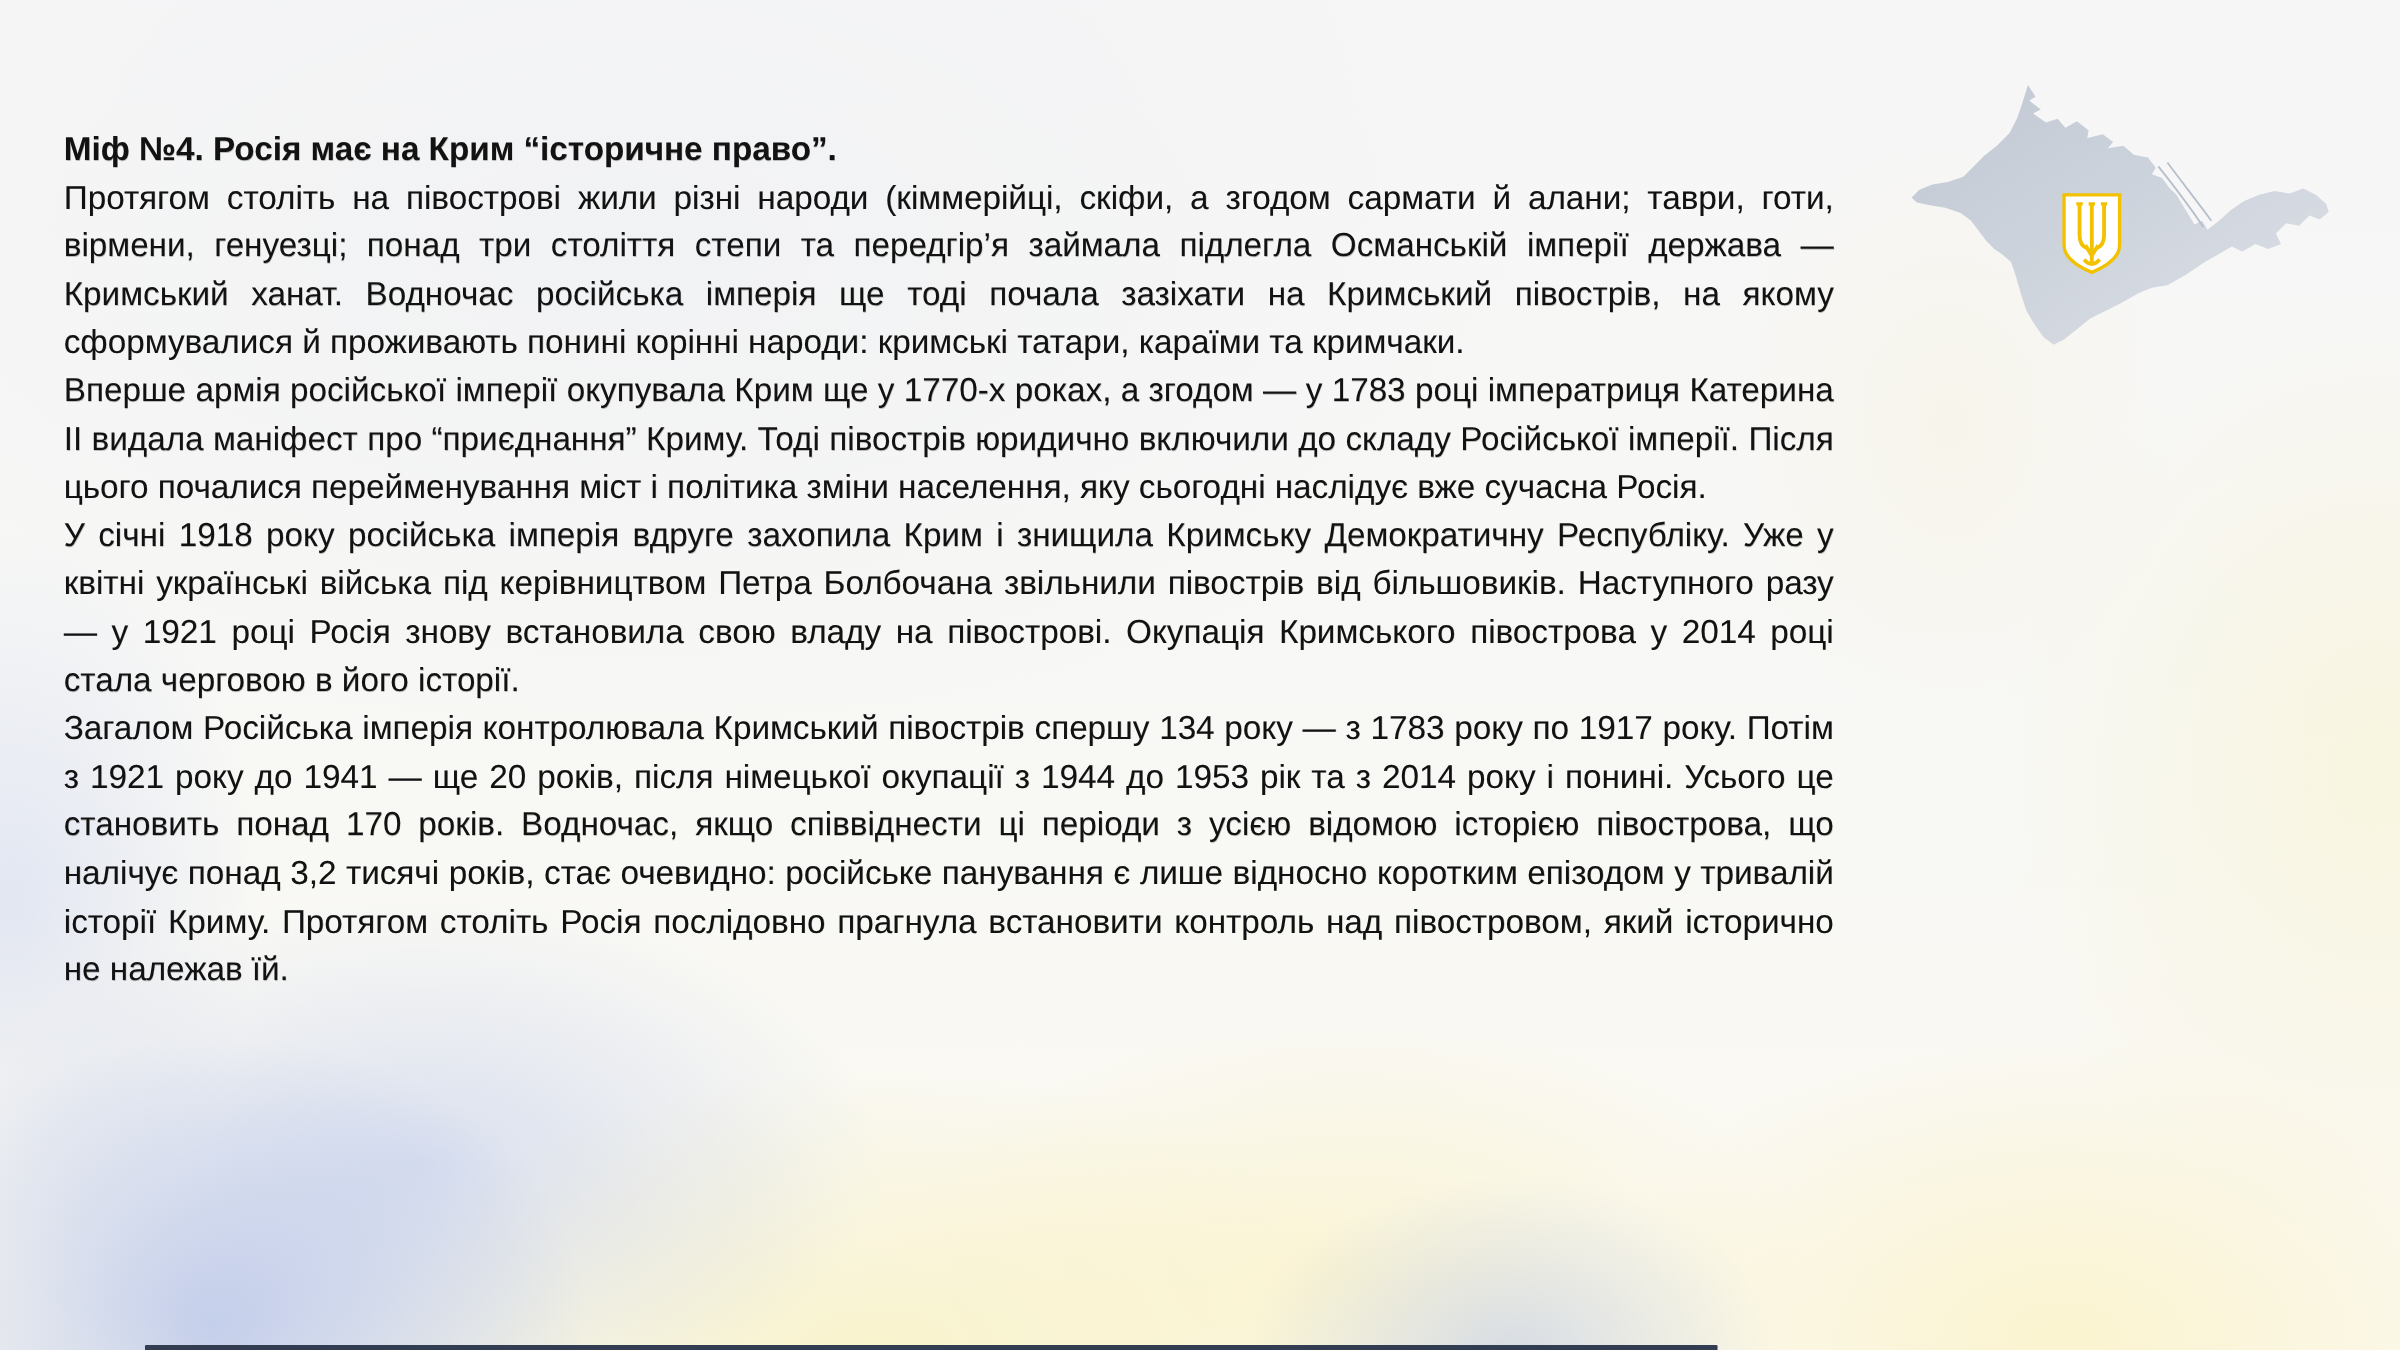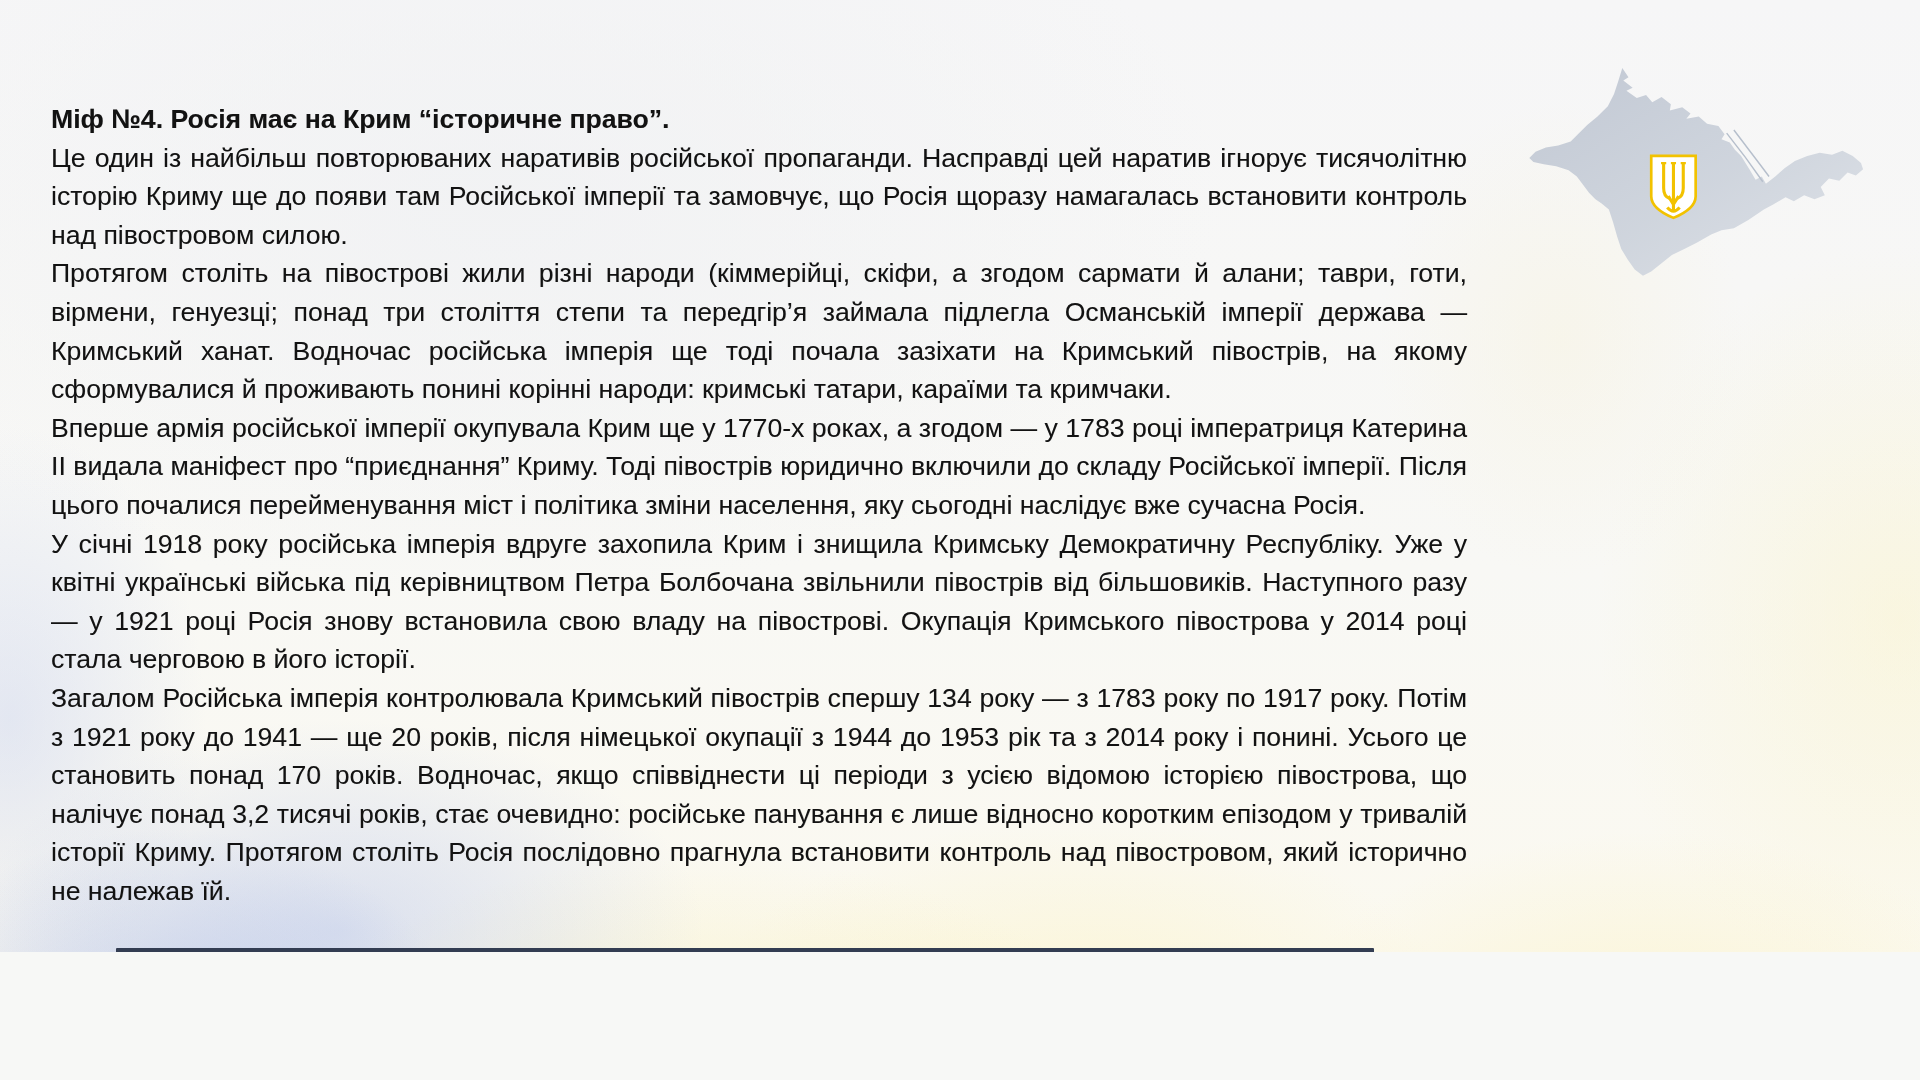--- a/index.html
+++ b/index.html
@@ -1,21 +1,21 @@
 <!DOCTYPE html>
 <html lang="uk"><head>
 <meta charset="utf-8">
 <style>
   html,body{margin:0;padding:0;}
   body{
     width:1920px;height:1080px;overflow:hidden;
     font-family:"Liberation Sans","DejaVu Sans",sans-serif;
     background:#f7f8f6;
   }
-  .slide{position:relative;width:1920px;height:952px;overflow:hidden;}
+  .slide{position:relative;width:1920px;height:1080px;overflow:hidden;}
 
   
   .watercolor{
     position:absolute;inset:0;pointer-events:none;
     background:
       radial-gradient(ellipse 430px 330px at 170px 1060px, rgba(164,182,231,.60) 0%, rgba(164,182,231,0) 70%),
       radial-gradient(ellipse 520px 300px at 340px 930px,  rgba(178,193,236,.45) 0%, rgba(178,193,236,0) 70%),
       radial-gradient(ellipse 280px 420px at 10px 720px,   rgba(185,198,238,.35) 0%, rgba(185,198,238,0) 70%),
       radial-gradient(ellipse 300px 200px at 1210px 1080px,rgba(168,186,233,.42) 0%, rgba(168,186,233,0) 70%),
       radial-gradient(ellipse 620px 320px at 700px 1080px, rgba(247,238,181,.60) 0%, rgba(247,238,181,0) 70%),
@@ -46,21 +46,20 @@
 </style>
 </head>
 <body>
 
 <div class="slide">
 
   <div class="watercolor"></div>
 
   <div class="textblock">
     <p class="title">Міф №4. Росія має на Крим “історичне право”.</p>
-    <p>Це один із найбільш повторюваних наративів російської пропаганди. Насправді цей наратив ігнорує тисячолітню історію Криму ще до появи там Російської імперії та замовчує, що Росія щоразу намагалась встановити контроль над півостровом силою.</p>
     <p>Протягом століть на півострові жили різні народи (кіммерійці, скіфи, а згодом сармати й алани; таври, готи, вірмени, генуезці; понад три століття степи та передгір’я займала підлегла Османській імперії держава — Кримський ханат. Водночас російська імперія ще тоді почала зазіхати на Кримський півострів, на якому сформувалися й проживають понині корінні народи: кримські татари, караїми та кримчаки.</p>
     <p>Вперше армія російської імперії окупувала Крим ще у 1770-х роках, а згодом — у 1783 році імператриця Катерина II видала маніфест про “приєднання” Криму. Тоді півострів юридично включили до складу Російської імперії. Після цього почалися перейменування міст і політика зміни населення, яку сьогодні наслідує вже сучасна Росія.</p>
     <p>У січні 1918 року російська імперія вдруге захопила Крим і знищила Кримську Демократичну Республіку. Уже у квітні українські війська під керівництвом Петра Болбочана звільнили півострів від більшовиків. Наступного разу — у 1921 році Росія знову встановила свою владу на півострові. Окупація Кримського півострова у 2014 році стала черговою в його історії.</p>
     <p>Загалом Російська імперія контролювала Кримський півострів спершу 134 року — з 1783 року по 1917 року. Потім з 1921 року до 1941 — ще 20 років, після німецької окупації з 1944 до 1953 рік та з 2014 року і понині. Усього це становить понад 170 років. Водночас, якщо співвіднести ці періоди з усією відомою історією півострова, що налічує понад 3,2 тисячі років, стає очевидно: російське панування є лише відносно коротким епізодом у тривалій історії Криму. Протягом століть Росія послідовно прагнула встановити контроль над півостровом, який історично не належав їй.</p>
   </div>
 
   <svg class="crimea-graphic" viewBox="0 0 360 235" xmlns="http://www.w3.org/2000/svg" aria-hidden="true">
     <defs>
       <linearGradient id="mapShade" x1="0" y1="0" x2="1" y2="1">
         <stop offset="0" stop-color="#bfc6d2"></stop>

